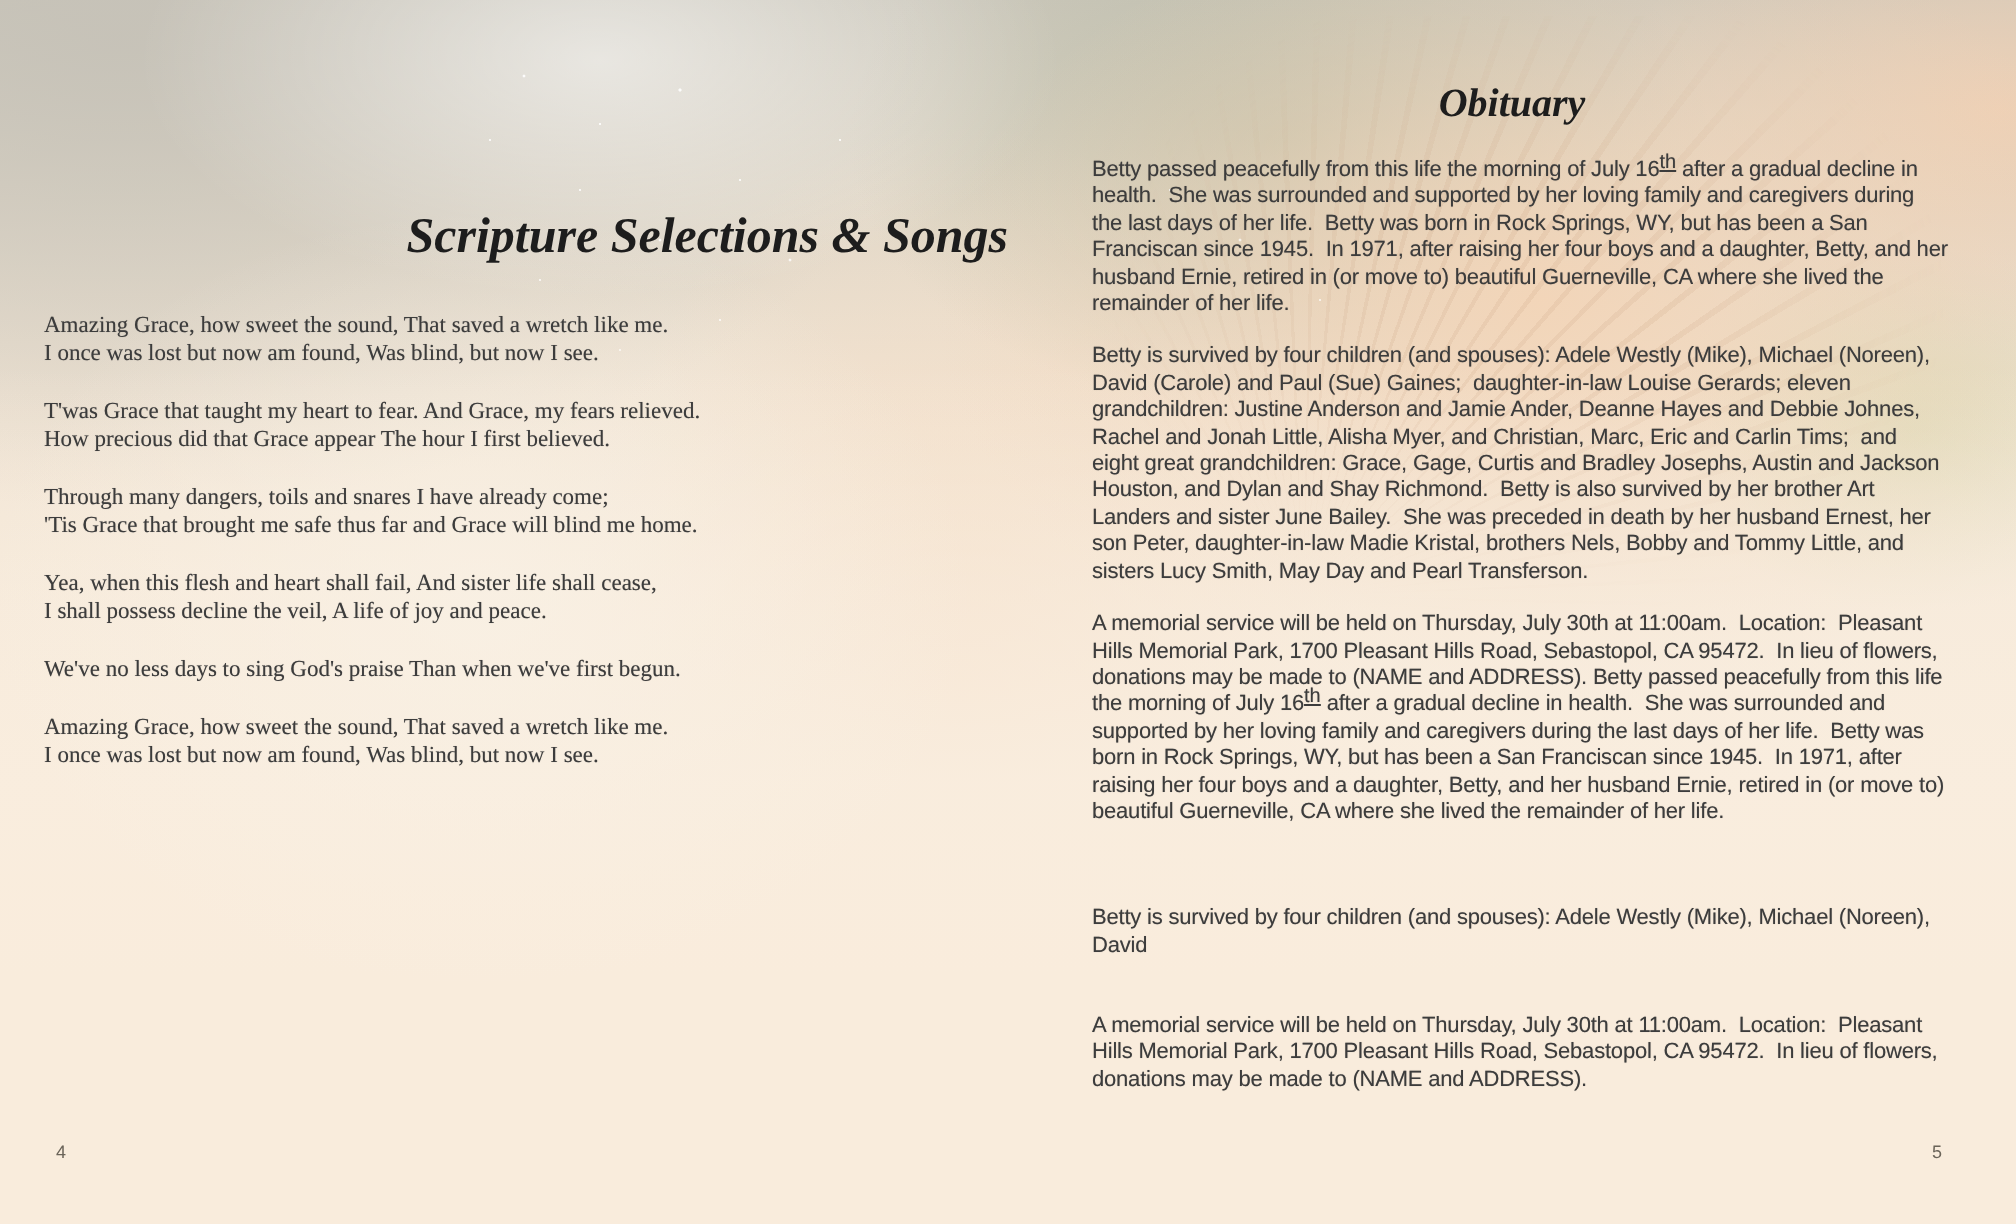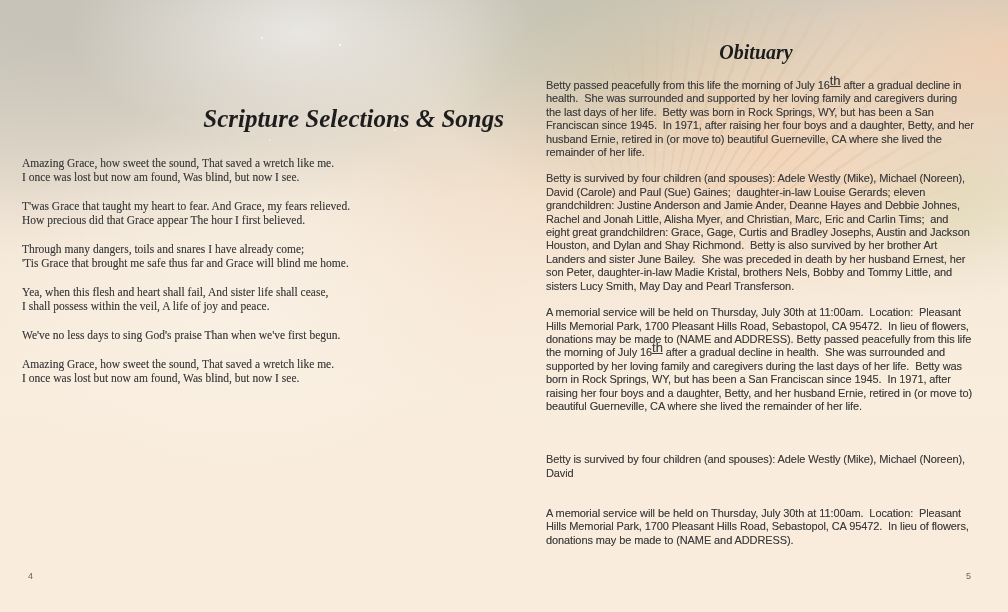--- a/index.html
+++ b/index.html
@@ -68,21 +68,21 @@
     font-family:Liberation Serif, serif;
   }
   .stanza{margin:0 0 15px 0;}
   .obit-body{
     position:absolute;top:79px;left:42px;width:428px;
     font-size:11px;line-height:13.4px;letter-spacing:-0.1px;color:#3c3c3c;
     text-shadow:0 0 .4px rgba(60,60,60,.45);
   }
   .obit-body p{margin:0 0 13px 0;white-space:pre-wrap;}
   .obit-body p:last-child{margin-bottom:0;}
-  .obit-body sup{font-size:13px;line-height:0;vertical-align:4px;letter-spacing:0;text-decoration:underline;}
+  .obit-body sup{font-size:10px;line-height:0;vertical-align:4px;letter-spacing:0;text-decoration:underline;}
   .block{display:block;white-space:pre-wrap;}
   .pagenum{
     position:absolute;top:571px;font-size:9px;color:#6b6459;
   }
   .pagenum-left{left:28px;}
   .pagenum-right{right:37px;}
 </style>
 </head>
 <body>
 
@@ -104,21 +104,21 @@
       <div class="stanza">
         <div class="line">T'was Grace that taught my heart to fear. And Grace, my fears relieved.</div>
         <div class="line">How precious did that Grace appear The hour I first believed.</div>
       </div>
       <div class="stanza">
         <div class="line">Through many dangers, toils and snares I have already come;</div>
         <div class="line">'Tis Grace that brought me safe thus far and Grace will blind me home.</div>
       </div>
       <div class="stanza">
         <div class="line">Yea, when this flesh and heart shall fail, And sister life shall cease,</div>
-        <div class="line">I shall possess within the veil, A life of joy and peace.</div>
+        <div class="line">I shall possess decline the veil, A life of joy and peace.</div>
       </div>
       <div class="stanza">
         <div class="line">We've no less days to sing God's praise Than when we've first begun.</div>
       </div>
       <div class="stanza">
         <div class="line">Amazing Grace, how sweet the sound, That saved a wretch like me.</div>
         <div class="line">I once was lost but now am found, Was blind, but now I see.</div>
       </div>
     </div>
 

